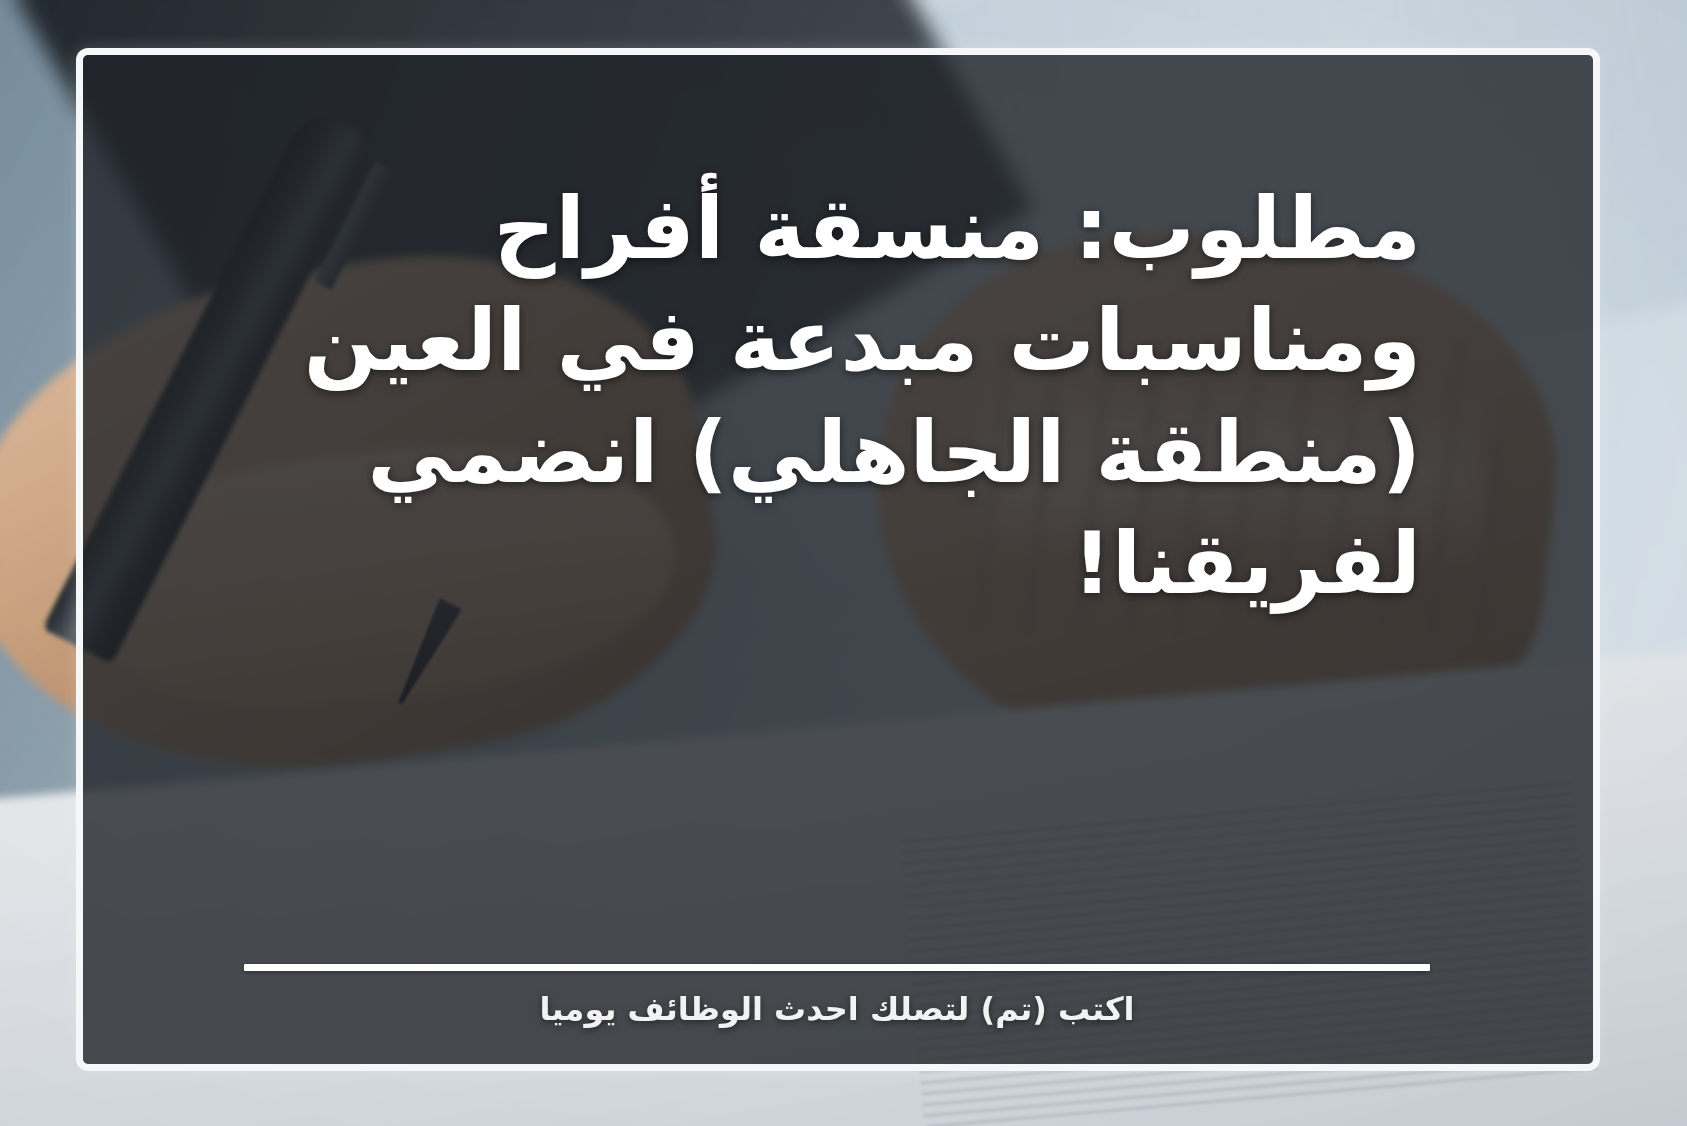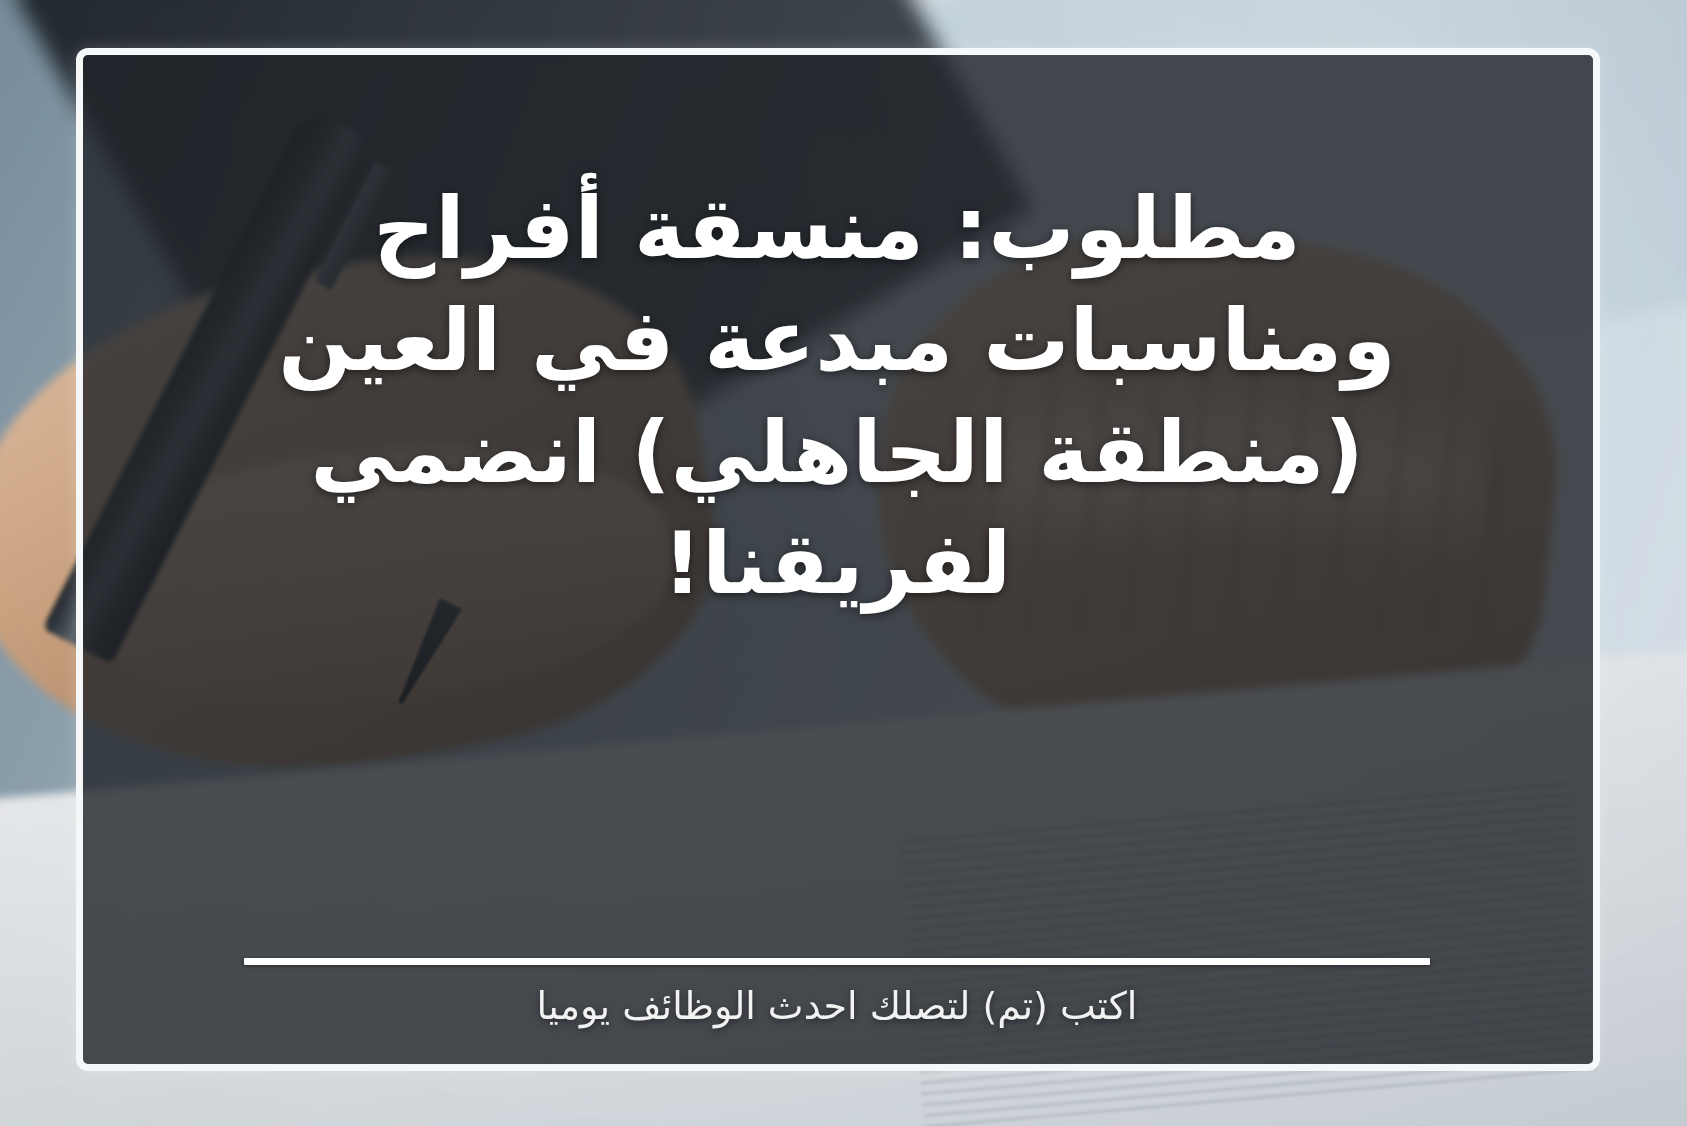--- a/index.html
+++ b/index.html
@@ -239,21 +239,21 @@
     height: 1008px;
     box-sizing: border-box;
     display: flex;
     flex-direction: column;
     justify-content: flex-start;
   }
 
   .headline {
     margin: 0;
     padding: 118px 170px 0 170px;
-    text-align: center;
+    text-align: right;
     color: #ffffff;
     font-weight: 700;
     font-size: 86px;
     line-height: 1.30;
     letter-spacing: 0px;
     text-shadow: 0 2px 10px rgba(0,0,0,0.55);
     direction: rtl;
     unicode-bidi: isolate;
   }
 
@@ -286,22 +286,22 @@
     font-weight: 700;
     font-size: 62px;
     line-height: 1;
     white-space: nowrap;
     text-shadow: 0 2px 8px rgba(0,0,0,0.5);
     direction: rtl;
     unicode-bidi: isolate;
   }
   .tagline {
     color: #f2f2f2;
-    font-weight: 400;
-    font-size: 38px;
+    font-weight: 700;
+    font-size: 32px;
     line-height: 1;
     white-space: nowrap;
     text-shadow: 0 2px 7px rgba(0,0,0,0.5);
     direction: rtl;
     unicode-bidi: isolate;
   }
 </style>
 </head>
 <body>
 

